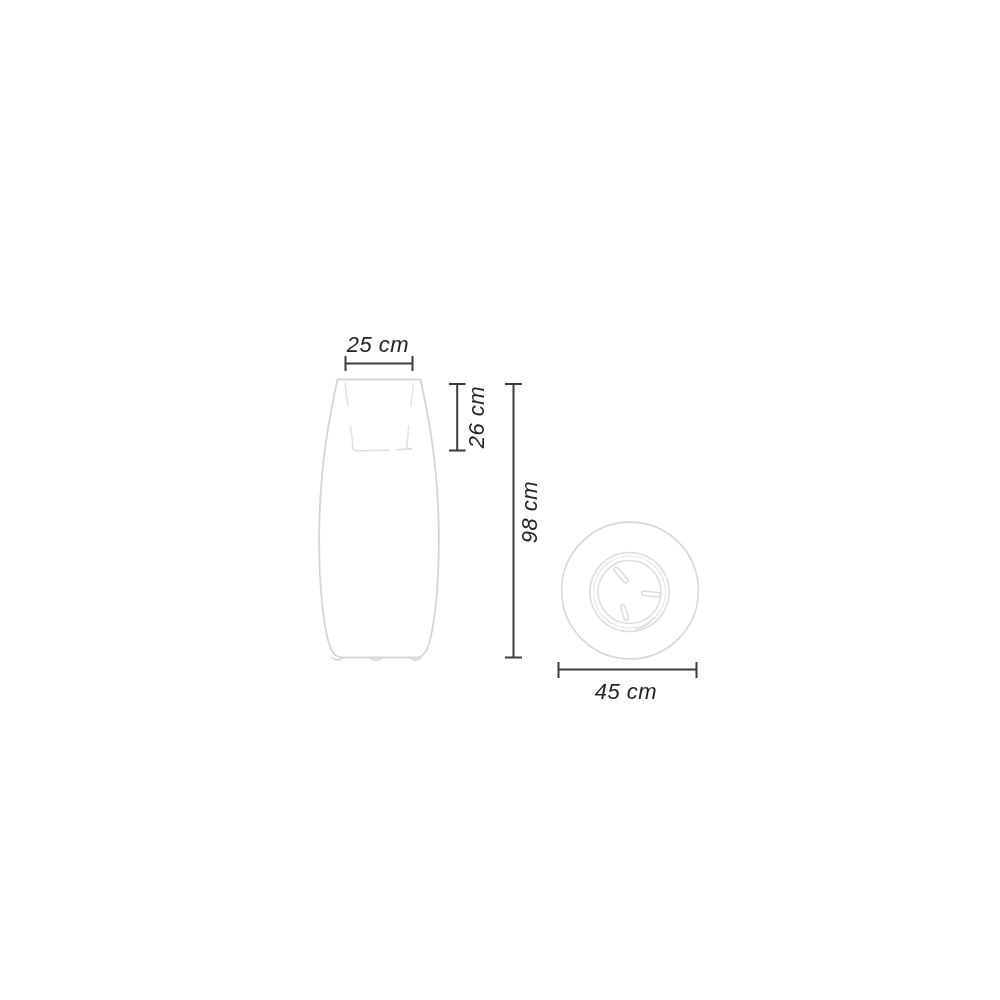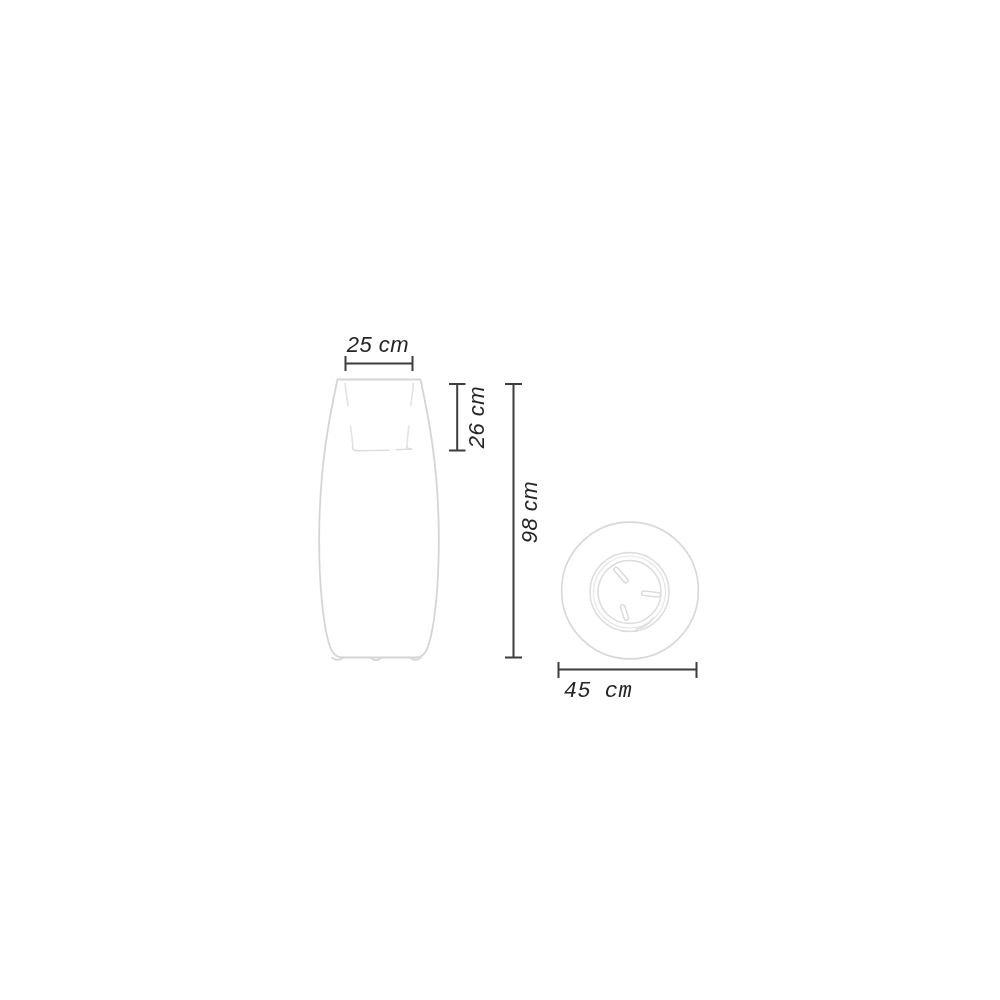--- a/index.html
+++ b/index.html
@@ -105,15 +105,15 @@
                M 558.5 669.5 L 696.5 669.5"></path>
     </g>
   </svg>
 
   <div class="dim-label" style="left:378px; top:345px;">25 cm</div>
 
   <div class="dim-label vertical" style="left:477px; top:417px;">26 cm</div>
 
   <div class="dim-label vertical" style="left:530px; top:512px;">98 cm</div>
 
-  <div class="dim-label" style="left:598px; top:692px;font-family:Liberation Mono, monospace;">45 cm</div>
+  <div class="dim-label" style="left:626px; top:692px;">45 cm</div>
 
 </div>
 
 </body></html>

